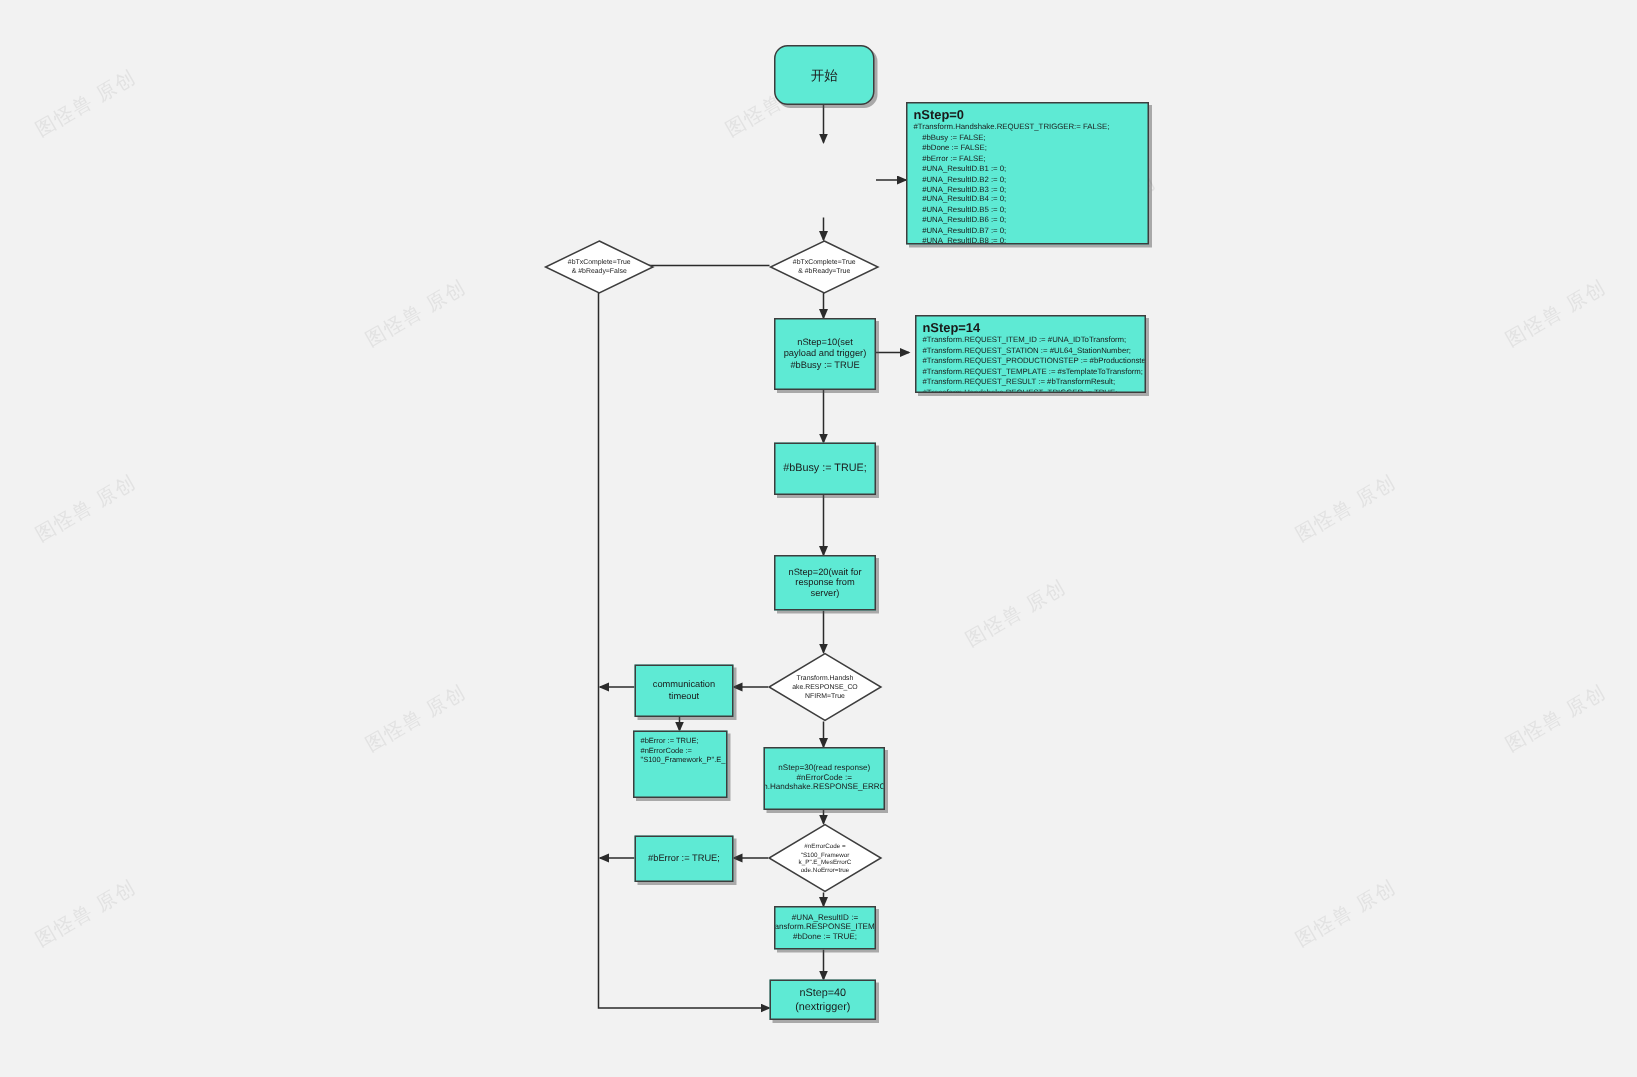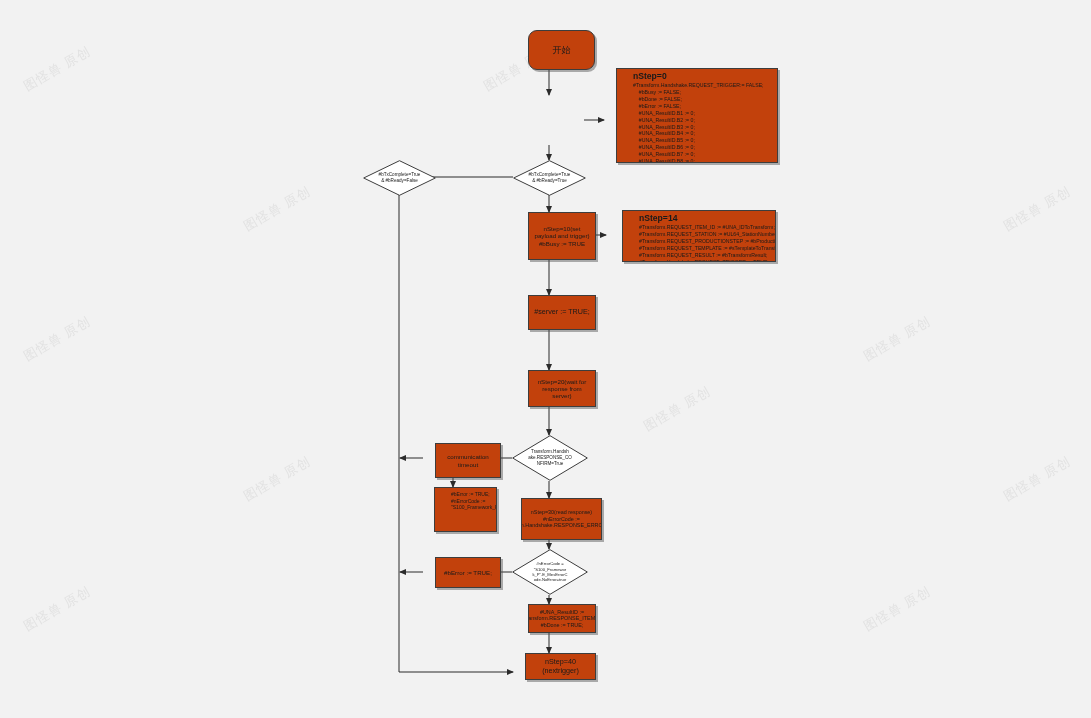--- a/index.html
+++ b/index.html
@@ -29,47 +29,46 @@
   svg.edges {
     position: absolute;
     left: 0; top: 0;
     width: 1091px;
     height: 718px;
     pointer-events: none;
   }
   .node {
     position: absolute;
     box-sizing: border-box;
-    background: #c2410c;
+    background: #5eead4;
     border: 1px solid #3d3d3d;
     box-shadow: 2px 2px 0 rgba(80,80,80,0.45);
     display: flex;
     align-items: center;
     justify-content: center;
     text-align: center;
     color: #1a1a1a;
     line-height: 1.18;
     overflow: hidden;
-    margin-left: 12px;
   }
   .node.start {
     border-radius: 9px;
     font-size: 9px;
   }
   .node.proc {
     font-size: 7.2px;
     padding: 2px 3px;
   }
   .node.proc.small { font-size: 6.2px; }
   .node.proc.tiny  { font-size: 5.4px; }
   .node.codebox {
     align-items: flex-start;
     justify-content: flex-start;
     text-align: left;
-    padding: 3px 16px;
+    padding: 3px 4px;
     font-size: 5.2px;
     line-height: 1.32;
   }
   .code-title {
     font-size: 8.6px;
     font-weight: bold;
     display: block;
     margin-bottom: 1px;
     line-height: 1.1;
   }
@@ -211,21 +210,21 @@
       <span class="code-line">#Transform.REQUEST_ITEM_ID := #UNA_IDToTransform;</span>
       <span class="code-line">#Transform.REQUEST_STATION := #UL64_StationNumber;</span>
       <span class="code-line">#Transform.REQUEST_PRODUCTIONSTEP := #bProductionstep;</span>
       <span class="code-line">#Transform.REQUEST_TEMPLATE := #sTemplateToTransform;</span>
       <span class="code-line">#Transform.REQUEST_RESULT := #bTransformResult;</span>
       <span class="code-line">#Transform.Handshake.REQUEST_TRIGGER := TRUE;</span>
     </div>
   </div>
 
   <div class="node proc" style="left:516px; top:295px; width:68px; height:35px;">
-    <span>#server := TRUE;</span>
+    <span>#bBusy := TRUE;</span>
   </div>
 
   <div class="node proc small" style="left:516px; top:370px; width:68px; height:37px;">
     <span>nStep=20(wait for response from server)</span>
   </div>
 
   <div class="diamond" style="left:512px; top:435px; width:76px; height:46px;">
     <svg width="76" height="46" viewBox="0 0 76 46">
       <polygon points="38,0.7 75.3,23 38,45.3 0.7,23" fill="#ffffff" stroke="#3d3d3d" stroke-width="1"></polygon>
     </svg>

